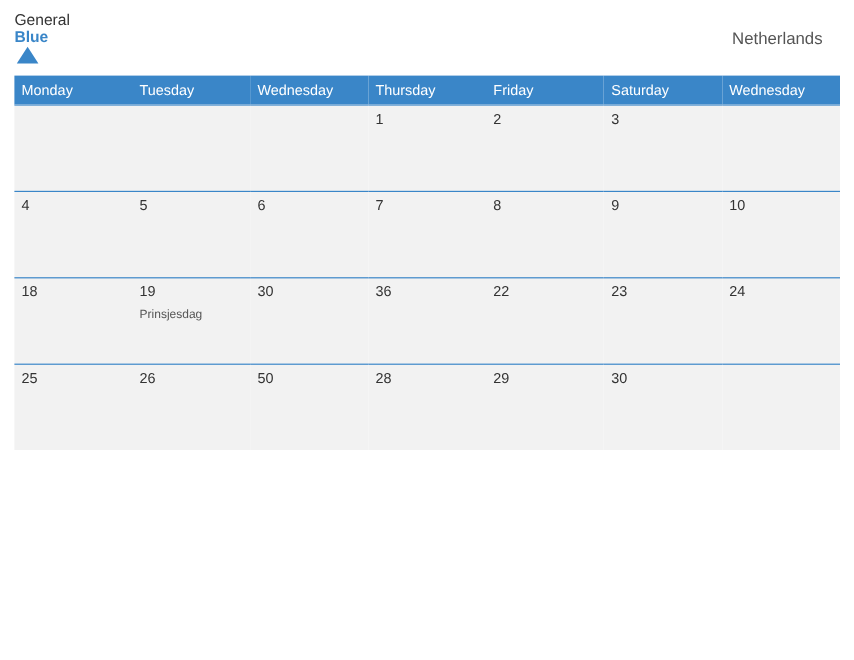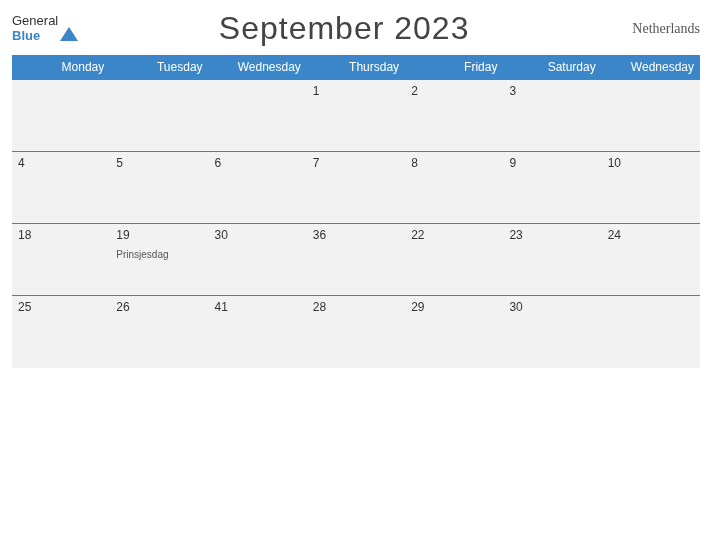--- a/index.html
+++ b/index.html
@@ -17,22 +17,23 @@
       padding: 10px 12px 10px 12px;
     }
     .header {
       display: flex;
       align-items: center;
       justify-content: space-between;
       margin-bottom: 8px;
     }
     .logo {
       display: flex;
-      align-items: flex-end;
+      align-items: flex-start;
       gap: 0;
+      flex-direction: column;
     }
     .logo-text {
       font-size: 13px;
       color: #333;
       line-height: 1.1;
     }
     .logo-text span {
       color: #3a86c8;
       font-weight: bold;
     }
@@ -49,36 +50,35 @@
       font-size: 32px;
       color: #444;
       font-weight: 300;
       letter-spacing: 1px;
       text-align: center;
       flex: 1;
     }
     .country {
       font-size: 14px;
       color: #555;
-      text-align: right;
+      text-align: left;
       min-width: 90px;
-      font-family: Liberation Serif, serif;
     }
     .calendar-table {
       width: 100%;
       border-collapse: collapse;
       table-layout: fixed;
     }
     .calendar-table thead tr th {
       background: #3a86c8;
       color: #fff;
       font-size: 12px;
       font-weight: normal;
       padding: 5px 6px;
-      text-align: right;
+      text-align: left;
       border: none;
     }
     .calendar-table tbody tr {
       border-top: 1.5px solid #3a86c8;
     }
     .calendar-table tbody tr td {
       background: #f2f2f2;
       vertical-align: top;
       padding: 4px 6px 20px 6px;
       font-size: 12px;
@@ -107,21 +107,20 @@
 <div class="calendar-wrapper">
   <div class="header">
     <div class="logo">
       <div style="display:flex;flex-direction:column;align-items:flex-start;">
         <span class="logo-text">
           General<br><span>Blue</span>
         </span>
       </div>
       <div class="logo-triangle"></div>
     </div>
-    <div class="month-title">September 2023</div>
     <div class="country">Netherlands</div>
   </div>
 
   <table class="calendar-table">
     <thead>
       <tr>
 
       <th>Monday</th>
           <th>Tuesday</th>
           <th>Wednesday</th>
@@ -196,21 +195,21 @@
           </td>
         </tr>
         <tr>
           <td>
             <span class="day-number">25</span>
           </td>
           <td>
             <span class="day-number">26</span>
           </td>
           <td>
-            <span class="day-number">41</span>
+            <span class="day-number">50</span>
           </td>
           <td>
             <span class="day-number">28</span>
           </td>
           <td>
             <span class="day-number">29</span>
           </td>
           <td>
             <span class="day-number">30</span>
           </td>

